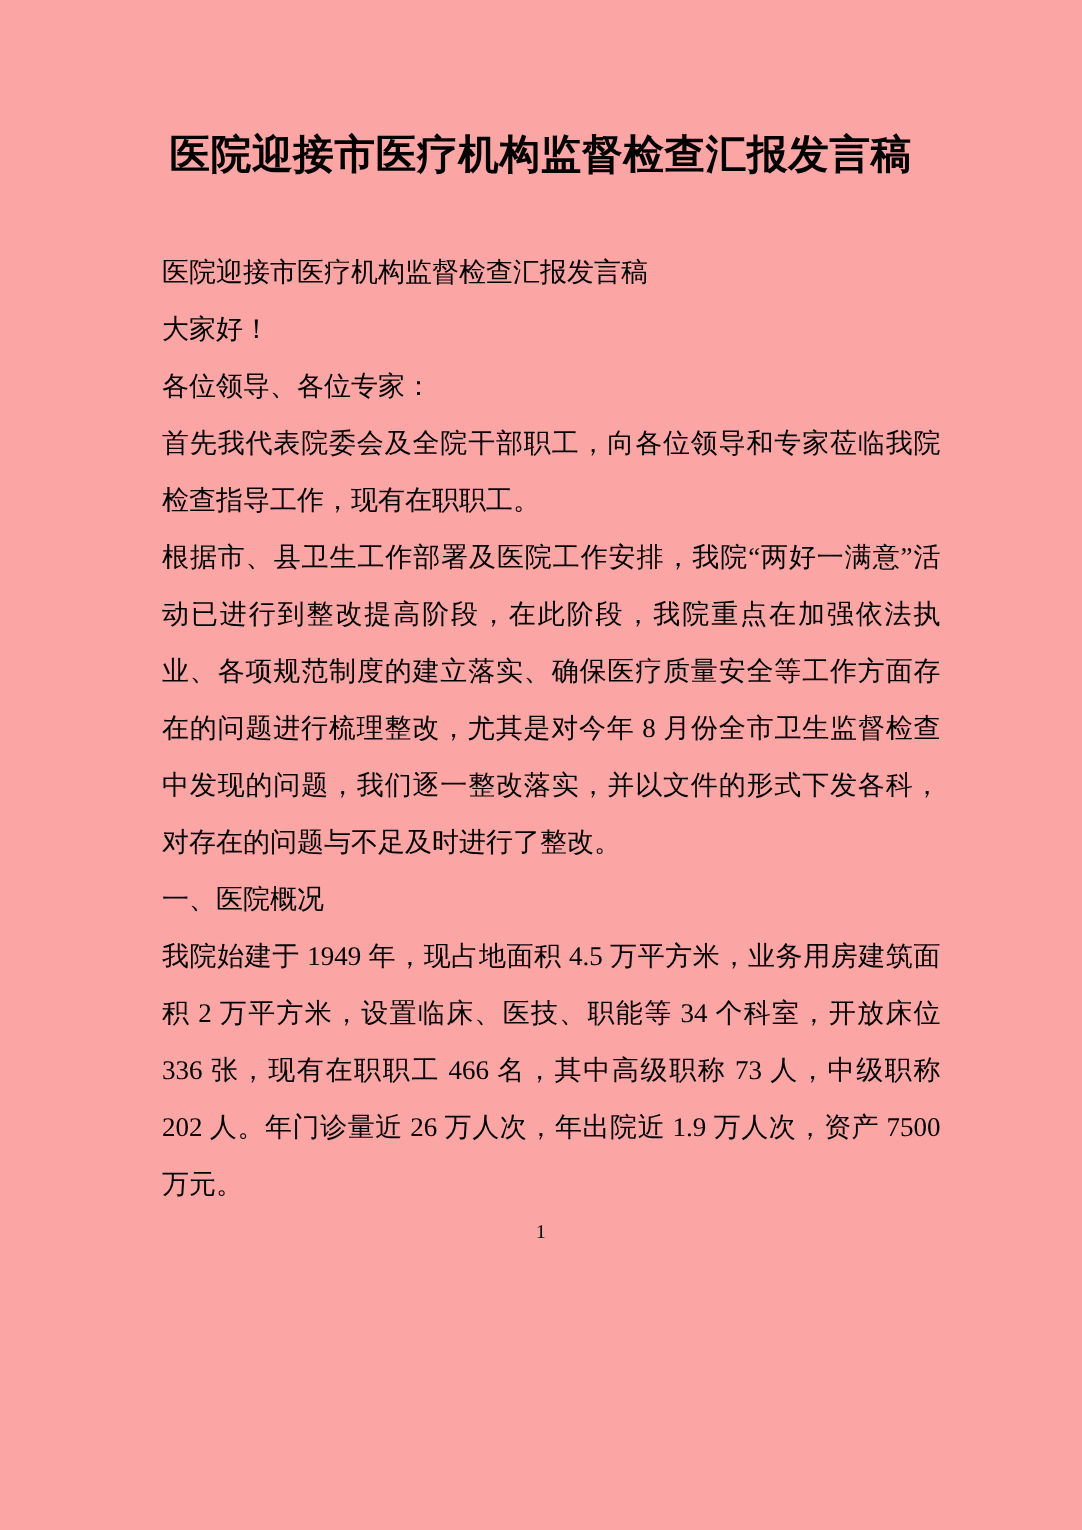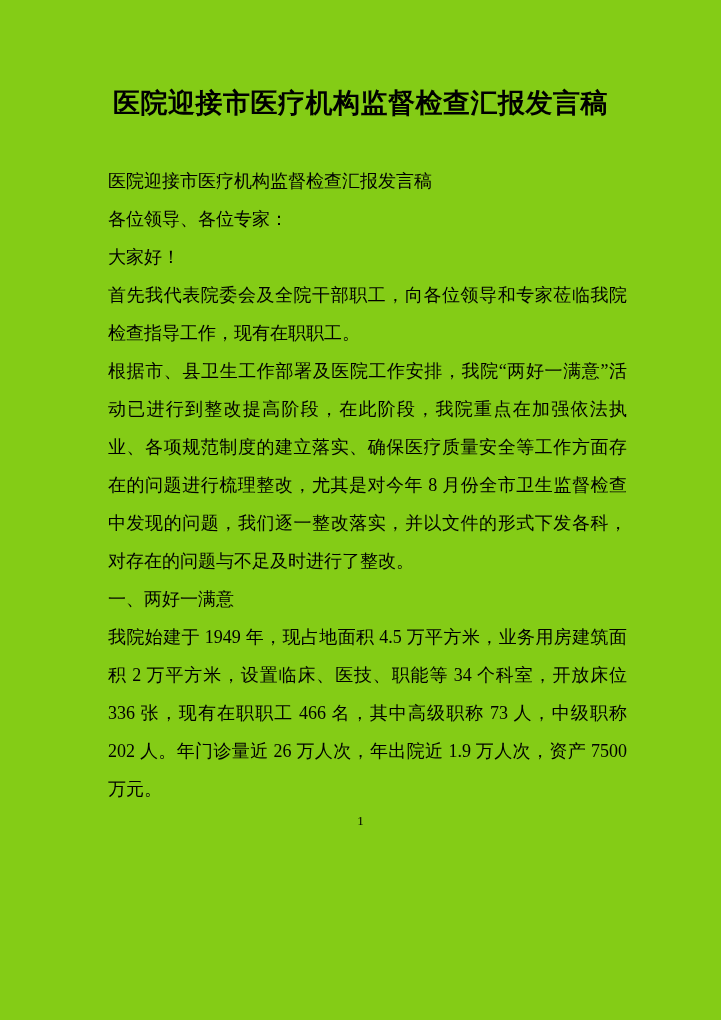--- a/index.html
+++ b/index.html
@@ -4,21 +4,21 @@
 <style>
   html, body {
     margin: 0;
     padding: 0;
     background: #ffffff;
   }
   .page {
     position: relative;
     width: 721px;
     height: 1020px;
-    background: #84cc16;
+    background: #fca5a5;
     color: #000000;
     font-family: "Liberation Serif", "DejaVu Serif", serif;
     overflow: hidden;
     box-sizing: border-box;
   }
   .doc-title {
     margin: 0;
     padding-top: 84px;
     font-size: 27px;
     font-weight: bold;
@@ -48,22 +48,22 @@
 </style>
 </head>
 <body>
 
 <div class="page">
   <h1 class="doc-title">医院迎接市医疗机构监督检查汇报发言稿</h1>
 
   <div class="doc-body">
 
   <p>医院迎接市医疗机构监督检查汇报发言稿</p>
+      <p>大家好！</p>
       <p>各位领导、各位专家：</p>
-      <p>大家好！</p>
       <p>首先我代表院委会及全院干部职工，向各位领导和专家莅临我院检查指导工作，现有在职职工。</p>
       <p>根据市、县卫生工作部署及医院工作安排，我院“两好一满意”活动已进行到整改提高阶段，在此阶段，我院重点在加强依法执业、各项规范制度的建立落实、确保医疗质量安全等工作方面存在的问题进行梳理整改，尤其是对今年 8 月份全市卫生监督检查中发现的问题，我们逐一整改落实，并以文件的形式下发各科，对存在的问题与不足及时进行了整改。</p>
-      <p>一、两好一满意</p>
+      <p>一、医院概况</p>
       <p>我院始建于 1949 年，现占地面积 4.5 万平方米，业务用房建筑面积 2 万平方米，设置临床、医技、职能等 34 个科室，开放床位 336 张，现有在职职工 466 名，其中高级职称 73 人，中级职称 202 人。年门诊量近 26 万人次，年出院近 1.9 万人次，资产 7500 万元。</p>
     </div>
 
   <div class="page-number">1</div>
 </div>
 
 </body></html>

